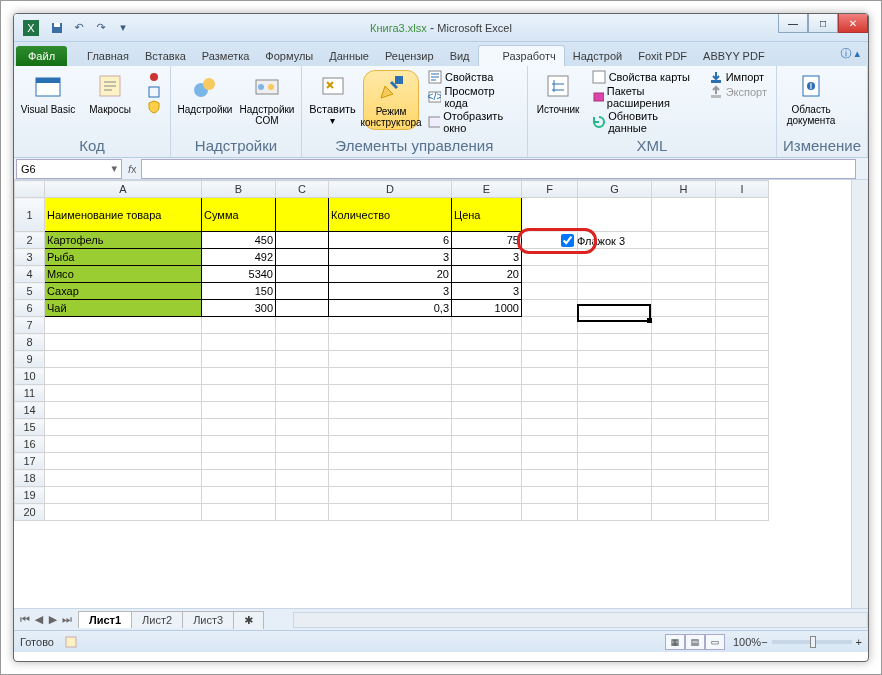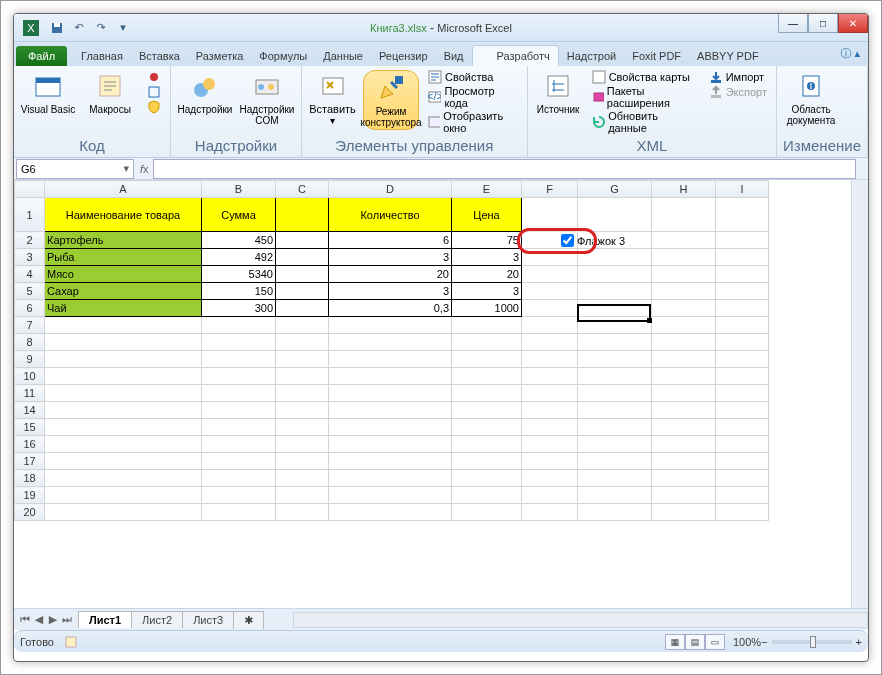--- a/index.html
+++ b/index.html
@@ -8,63 +8,63 @@
 .titlebar{height:28px;background:linear-gradient(#eaf3fb,#d7e6f5);display:flex;align-items:center;border-bottom:1px solid #b9cde2;position:relative;}
 .win-icon{width:22px;height:22px;margin:0 6px;display:flex;align-items:center;justify-content:center;}
 .qat{display:flex;gap:4px;align-items:center;}
 .qat .btn{width:18px;height:18px;display:flex;align-items:center;justify-content:center;color:#3b5b7e;font-size:11px;}
 .title-center{position:absolute;left:0;right:0;text-align:center;pointer-events:none;font-size:12px;color:#3a3a3a;}
 .title-center .green{color:#3c8f3c;}
 .win-ctrls{position:absolute;right:0;top:0;display:flex;}
 .win-ctrls .wbtn{width:30px;height:19px;border:1px solid #8ba7c2;border-top:none;background:linear-gradient(#f5f9fd,#d9e7f3);display:flex;align-items:center;justify-content:center;font-size:10px;}
 .win-ctrls .wclose{background:linear-gradient(#f08080,#d43a2f);color:#fff;border-color:#a33;}
 .ribbon-tabs{height:24px;display:flex;align-items:flex-end;padding-left:2px;background:linear-gradient(#d7e6f5,#cfe0f0);position:relative;}
-.file-tab{background:linear-gradient(#2e8b2e,#157015);color:#fff;padding:4px 12px;border-radius:3px 3px 0 0;margin-right:6px;font-size:11px;}
+.file-tab{background:linear-gradient(#2e8b2e,#157015);color:#fff;padding:4px 12px;border-radius:3px 3px 0 0;margin-right:12px;font-size:11px;}
 .rtab{padding:4px 8px;color:#3a3a3a;cursor:default;font-size:11px;}
 .rtab.active{background:#f4f9fe;border:1px solid #b9cde2;border-bottom:none;border-radius:3px 3px 0 0;padding-left:24px;}
 .help{position:absolute;right:8px;top:4px;color:#2b6fb5;}
 .ribbon{height:92px;background:linear-gradient(#f4f9fe,#e6eff7);border-bottom:1px solid #b9cde2;display:flex;}
 .group{border-right:1px solid #c7d7e7;padding:2px 6px;display:flex;flex-direction:column;justify-content:space-between;}
 .group-items{display:flex;gap:6px;align-items:flex-start;padding-top:2px;}
 .big-btn{display:flex;flex-direction:column;align-items:center;width:56px;text-align:center;gap:2px;cursor:default;}
 .big-btn.active{background:linear-gradient(#ffe9a8,#ffd76b);border:1px solid #e8b33e;border-radius:12px;padding:1px;}
 .big-btn .ic{width:32px;height:32px;display:flex;align-items:center;justify-content:center;}
 .big-btn .lbl{font-size:10px;line-height:11px;}
 .small-btns{display:flex;flex-direction:column;gap:1px;font-size:10px;}
 .small-btn{display:flex;align-items:center;gap:3px;padding:0 3px;}
 .group-label{font-size:15px;color:#57728e;text-align:center;padding-bottom:1px;}
 .fx-bar{height:22px;display:flex;align-items:center;border-bottom:1px solid #c7d7e7;background:#eaf1f8;}
-.namebox{width:118px;height:20px;border:1px solid #aac;background:#fff;margin:0 2px;display:flex;align-items:center;padding:0 4px;}
+.namebox{width:106px;height:20px;border:1px solid #aac;background:#fff;margin:0 2px;display:flex;align-items:center;padding:0 4px;}
 .namebox .dd{margin-left:auto;color:#666;}
 .fx-btns{display:flex;align-items:center;gap:2px;padding:0 4px;color:#666;}
 .fx-input{flex:1;height:20px;border:1px solid #aac;background:#fff;margin-right:12px;}
 .grid-area{position:relative;height:428px;overflow:hidden;background:#fff;}
 .grid{border-collapse:collapse;table-layout:fixed;}
 .grid th,.grid td{border:1px solid #d4d4d4;height:17px;padding:0 2px;font-size:11px;background:#fff;white-space:nowrap;overflow:hidden;}
 .grid .ch{background:linear-gradient(#f7f9fc,#e5ecf4);text-align:center;font-weight:normal;color:#333;}
 .grid .rh{background:linear-gradient(#f7f9fc,#e5ecf4);text-align:center;font-weight:normal;color:#333;width:30px;}
 .grid .corner{background:linear-gradient(#f7f9fc,#e5ecf4);}
-.grid td.hdr{background:#ffff00;text-align:center;font-weight:normal;}
+.grid td.hdr{background:#ffff00;text-align:left;font-weight:normal;}
 .grid td.name{background:#9acd32;text-align:left;}
 .grid td.num{text-align:right;}
 .grid td.databr{border:1px solid #000;}
 .selected-cell{position:absolute;border:2px solid #000;pointer-events:none;}
 .sel-handle{position:absolute;right:-3px;bottom:-3px;width:5px;height:5px;background:#000;}
 .checkbox-ctl{position:absolute;display:flex;align-items:center;gap:3px;font-size:11px;}
 .checkbox-ctl input{margin:0;}
 .red-ring{position:absolute;border:3px solid #d22;border-radius:12px;pointer-events:none;box-shadow:0 0 0 1px rgba(255,255,255,0.5) inset;}
 .sheet-tabs{height:22px;display:flex;align-items:center;background:#e6eff7;border-top:1px solid #c7d7e7;}
 .nav-arrows{display:flex;gap:0;padding:0 4px;}
 .nav-arrows span{width:14px;text-align:center;color:#666;}
 .stab{padding:2px 10px;background:#fff;border:1px solid #b9b9b9;border-bottom:none;font-size:11px;margin-right:-1px;}
 .stab.active{font-weight:bold;background:#fff;}
 .stab.inact{background:#ecf2f8;color:#444;}
 .hscroll{flex:1;display:flex;align-items:center;padding-left:30px;}
 .hscroll .track{flex:1;height:16px;background:#e9eef4;border:1px solid #c7d7e7;position:relative;}
-.statusbar{height:22px;background:linear-gradient(#e6eff7,#d7e6f5);display:flex;align-items:center;padding:0 6px;border-top:1px solid #b9cde2;font-size:11px;color:#3a3a3a;border-radius:8px;}
+.statusbar{height:22px;background:linear-gradient(#e6eff7,#d7e6f5);display:flex;align-items:center;padding:0 6px;border-top:1px solid #b9cde2;font-size:11px;color:#3a3a3a;}
 .statusbar .sp{flex:1;}
 .view-btns{display:flex;gap:0;margin:0 8px;}
 .view-btns span{width:20px;height:16px;border:1px solid #aac;background:#f5f9fd;display:flex;align-items:center;justify-content:center;font-size:9px;}
 .zoom{display:flex;align-items:center;gap:4px;}
 .zoom .slider{width:80px;height:4px;background:#c7d7e7;position:relative;}
 .zoom .slider .th{position:absolute;left:38px;top:-4px;width:6px;height:12px;background:#eaf1f8;border:1px solid #888;}
 svg{display:block;}
 .vscroll{position:absolute;right:0;top:0;width:17px;bottom:0;background:#e9eef4;border-left:1px solid #c7d7e7;}
 </style>
 </head>

